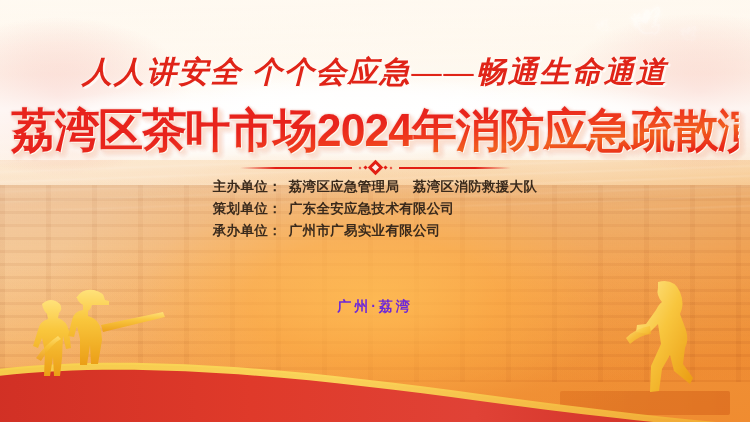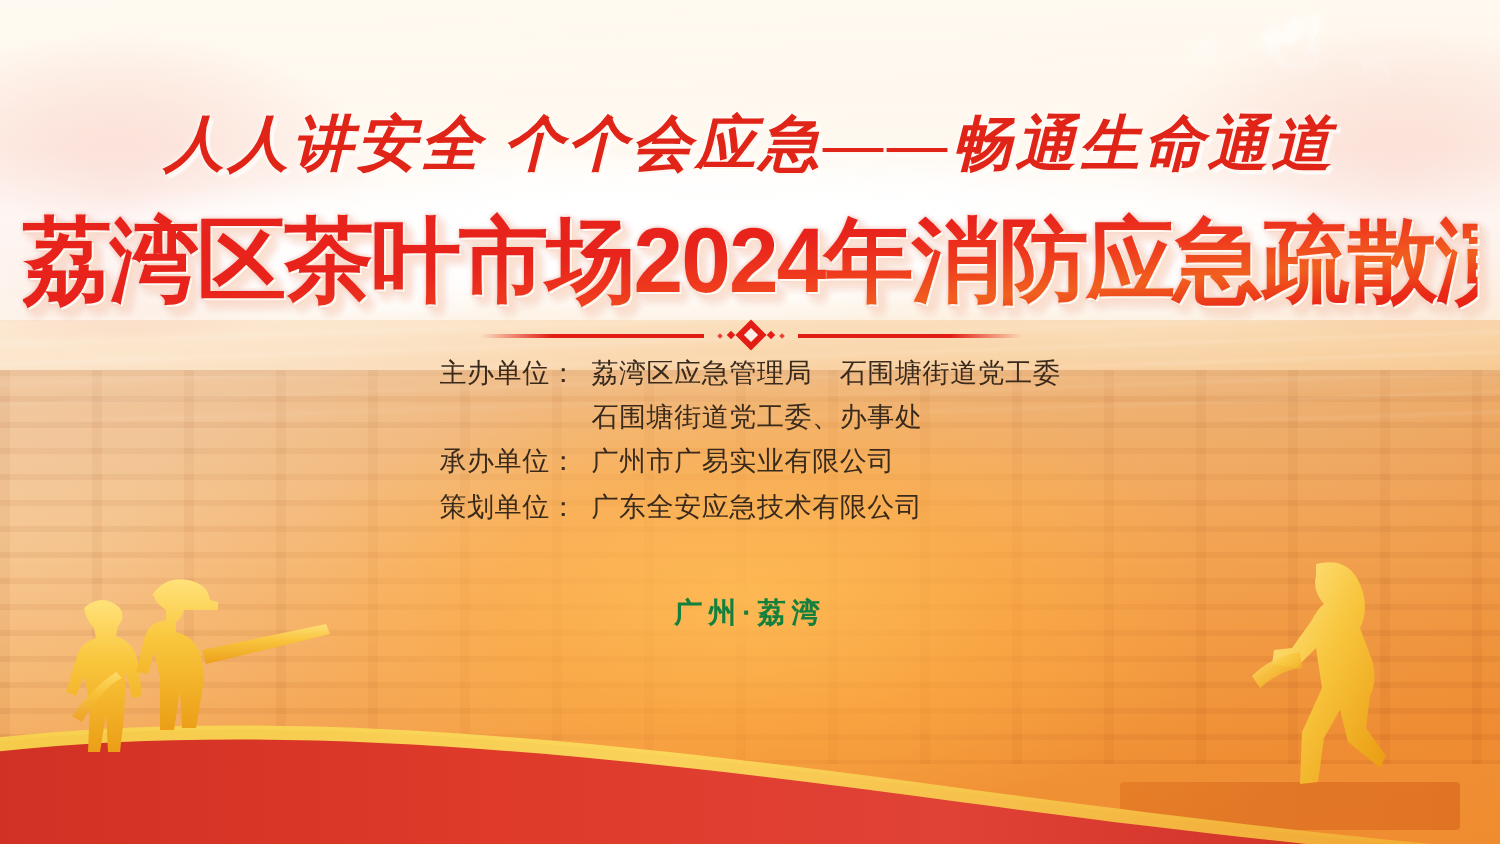--- a/index.html
+++ b/index.html
@@ -202,38 +202,38 @@
   .org-block {
     position: absolute;
     top: 178px; left: 0; right: 0;
     display: flex;
     justify-content: center;
   }
   .org-table { border-collapse: collapse; }
   .org-table td {
     padding: 0 0 4px 0;
     font-size: 13.5px;
-    font-weight: normal;
+    font-weight: bold;
     color: #3a2a1c;
     white-space: nowrap;
     line-height: 1.35;
     letter-spacing: .3px;
   }
   .org-table td.lbl { text-align: left; padding-right: 7px; }
   .org-table td.val { text-align: left; }
 
   .place-block {
     position: absolute;
     top: 296px; left: 0; right: 0;
     text-align: center;
   }
   .place-block .line {
     font-size: 14px;
     font-weight: bold;
-    color: #15803d;
+    color: #6d28d9;
     letter-spacing: 3px;
     line-height: 1.55;
   }
 </style>
 </head>
 <body>
 
 <div id="poster">
 
   <div class="layer bg-sky"></div>
@@ -331,34 +331,30 @@
         <span class="dot sm"></span>
       </span>
       <span class="rule right"></span>
     </div>
 
     <div class="org-block">
       <table class="org-table">
         <tbody>
             <tr>
           <td class="lbl">主办单位：</td>
-          <td class="val">荔湾区应急管理局　石围塘街道党工委</td>
+          <td class="val">荔湾区应急管理局　荔湾区消防救援大队</td>
         </tr>
         <tr>
-          <td class="lbl"></td>
-          <td class="val">石围塘街道党工委、办事处</td>
+          <td class="lbl">策划单位：</td>
+          <td class="val">广东全安应急技术有限公司</td>
         </tr>
         <tr>
           <td class="lbl">承办单位：</td>
           <td class="val">广州市广易实业有限公司</td>
         </tr>
-        <tr>
-          <td class="lbl">策划单位：</td>
-          <td class="val">广东全安应急技术有限公司</td>
-        </tr>
       </tbody>
         </table>
     </div>
 
     <div class="place-block">
       <div class="line">广州·荔湾</div>
     </div>
 
   </div>
 </div>

